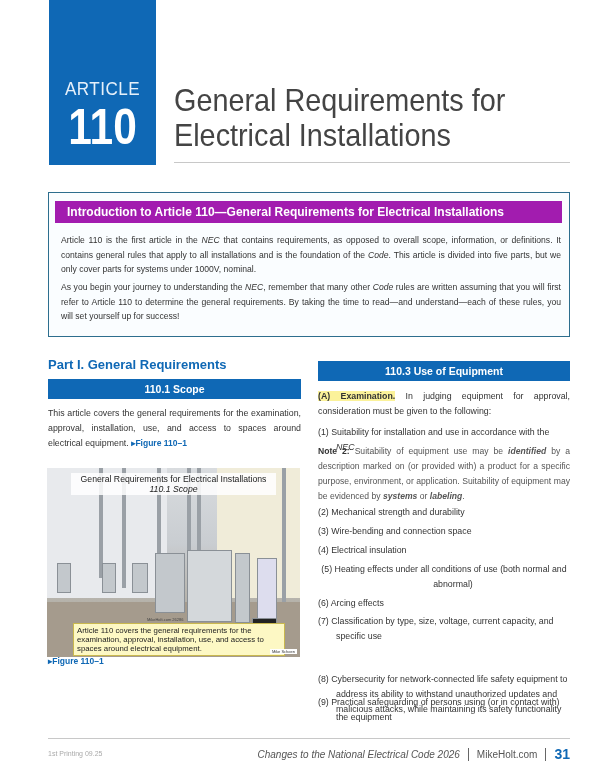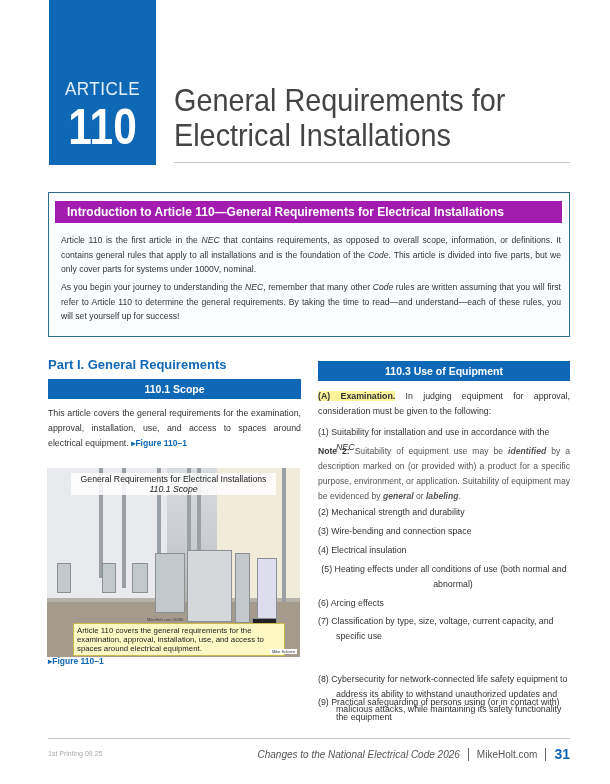--- a/index.html
+++ b/index.html
@@ -85,21 +85,21 @@
   </div>
   <div class="photo-wm">MikeHolt.com 26286</div>
   <div class="photo-note">Article 110 covers the general requirements for the examination, approval, installation, use, and access to spaces around electrical equipment.</div>
   <div class="photo-credit">Mike Schoen</div>
 </div>
 <div class="fig-label">▸Figure 110–1</div>
 
 <div class="sec-bar" style="left:318px; top:361px; width:252px;">110.3 Use of Equipment</div>
 <p class="body-p" style="left:318px; top:389px; width:252px;"><span class="hl">(A) Examination.</span><span> In judging equipment for approval, consideration must be given to the following:</span></p>
 <div class="list-item" style="top:425px;"><span>(1)  Suitability for installation and use in accordance with the </span><i>NEC</i></div>
-<p class="note"><b style="color:#333;">Note 2:</b><span> Suitability of equipment use may be </span><b><i>identified</i></b><span> by a description marked on (or provided with) a product for a specific purpose, environment, or application. Suitability of equipment may be evidenced by </span><b><i>general</i></b><span> or </span><b><i>labeling</i></b><span>.</span></p>
+<p class="note"><b style="color:#333;">Note 2:</b><span> Suitability of equipment use may be </span><b><i>identified</i></b><span> by a description marked on (or provided with) a product for a specific purpose, environment, or application. Suitability of equipment may be evidenced by </span><b><i>systems</i></b><span> or </span><b><i>labeling</i></b><span>.</span></p>
 <div class="list-item" style="top:505px;">(2)  Mechanical strength and durability</div>
 <div class="list-item" style="top:524px;">(3)  Wire-bending and connection space</div>
 <div class="list-item" style="top:543px;">(4)  Electrical insulation</div>
 <div class="list-item" style="top:562px;text-align:center;">(5)  Heating effects under all conditions of use (both normal and abnormal)</div>
 <div class="list-item" style="top:596px;">(6)  Arcing effects</div>
 <div class="list-item" style="top:614px;">(7)  Classification by type, size, voltage, current capacity, and specific use</div>
 <div class="list-item" style="top:672px;">(8)  Cybersecurity for network-connected life safety equipment to address its ability to withstand unauthorized updates and malicious attacks, while maintaining its safety functionality</div>
 <div class="list-item" style="top:695px;">(9)  Practical safeguarding of persons using (or in contact with) the equipment</div>
 
 <div class="footer-rule"></div>

